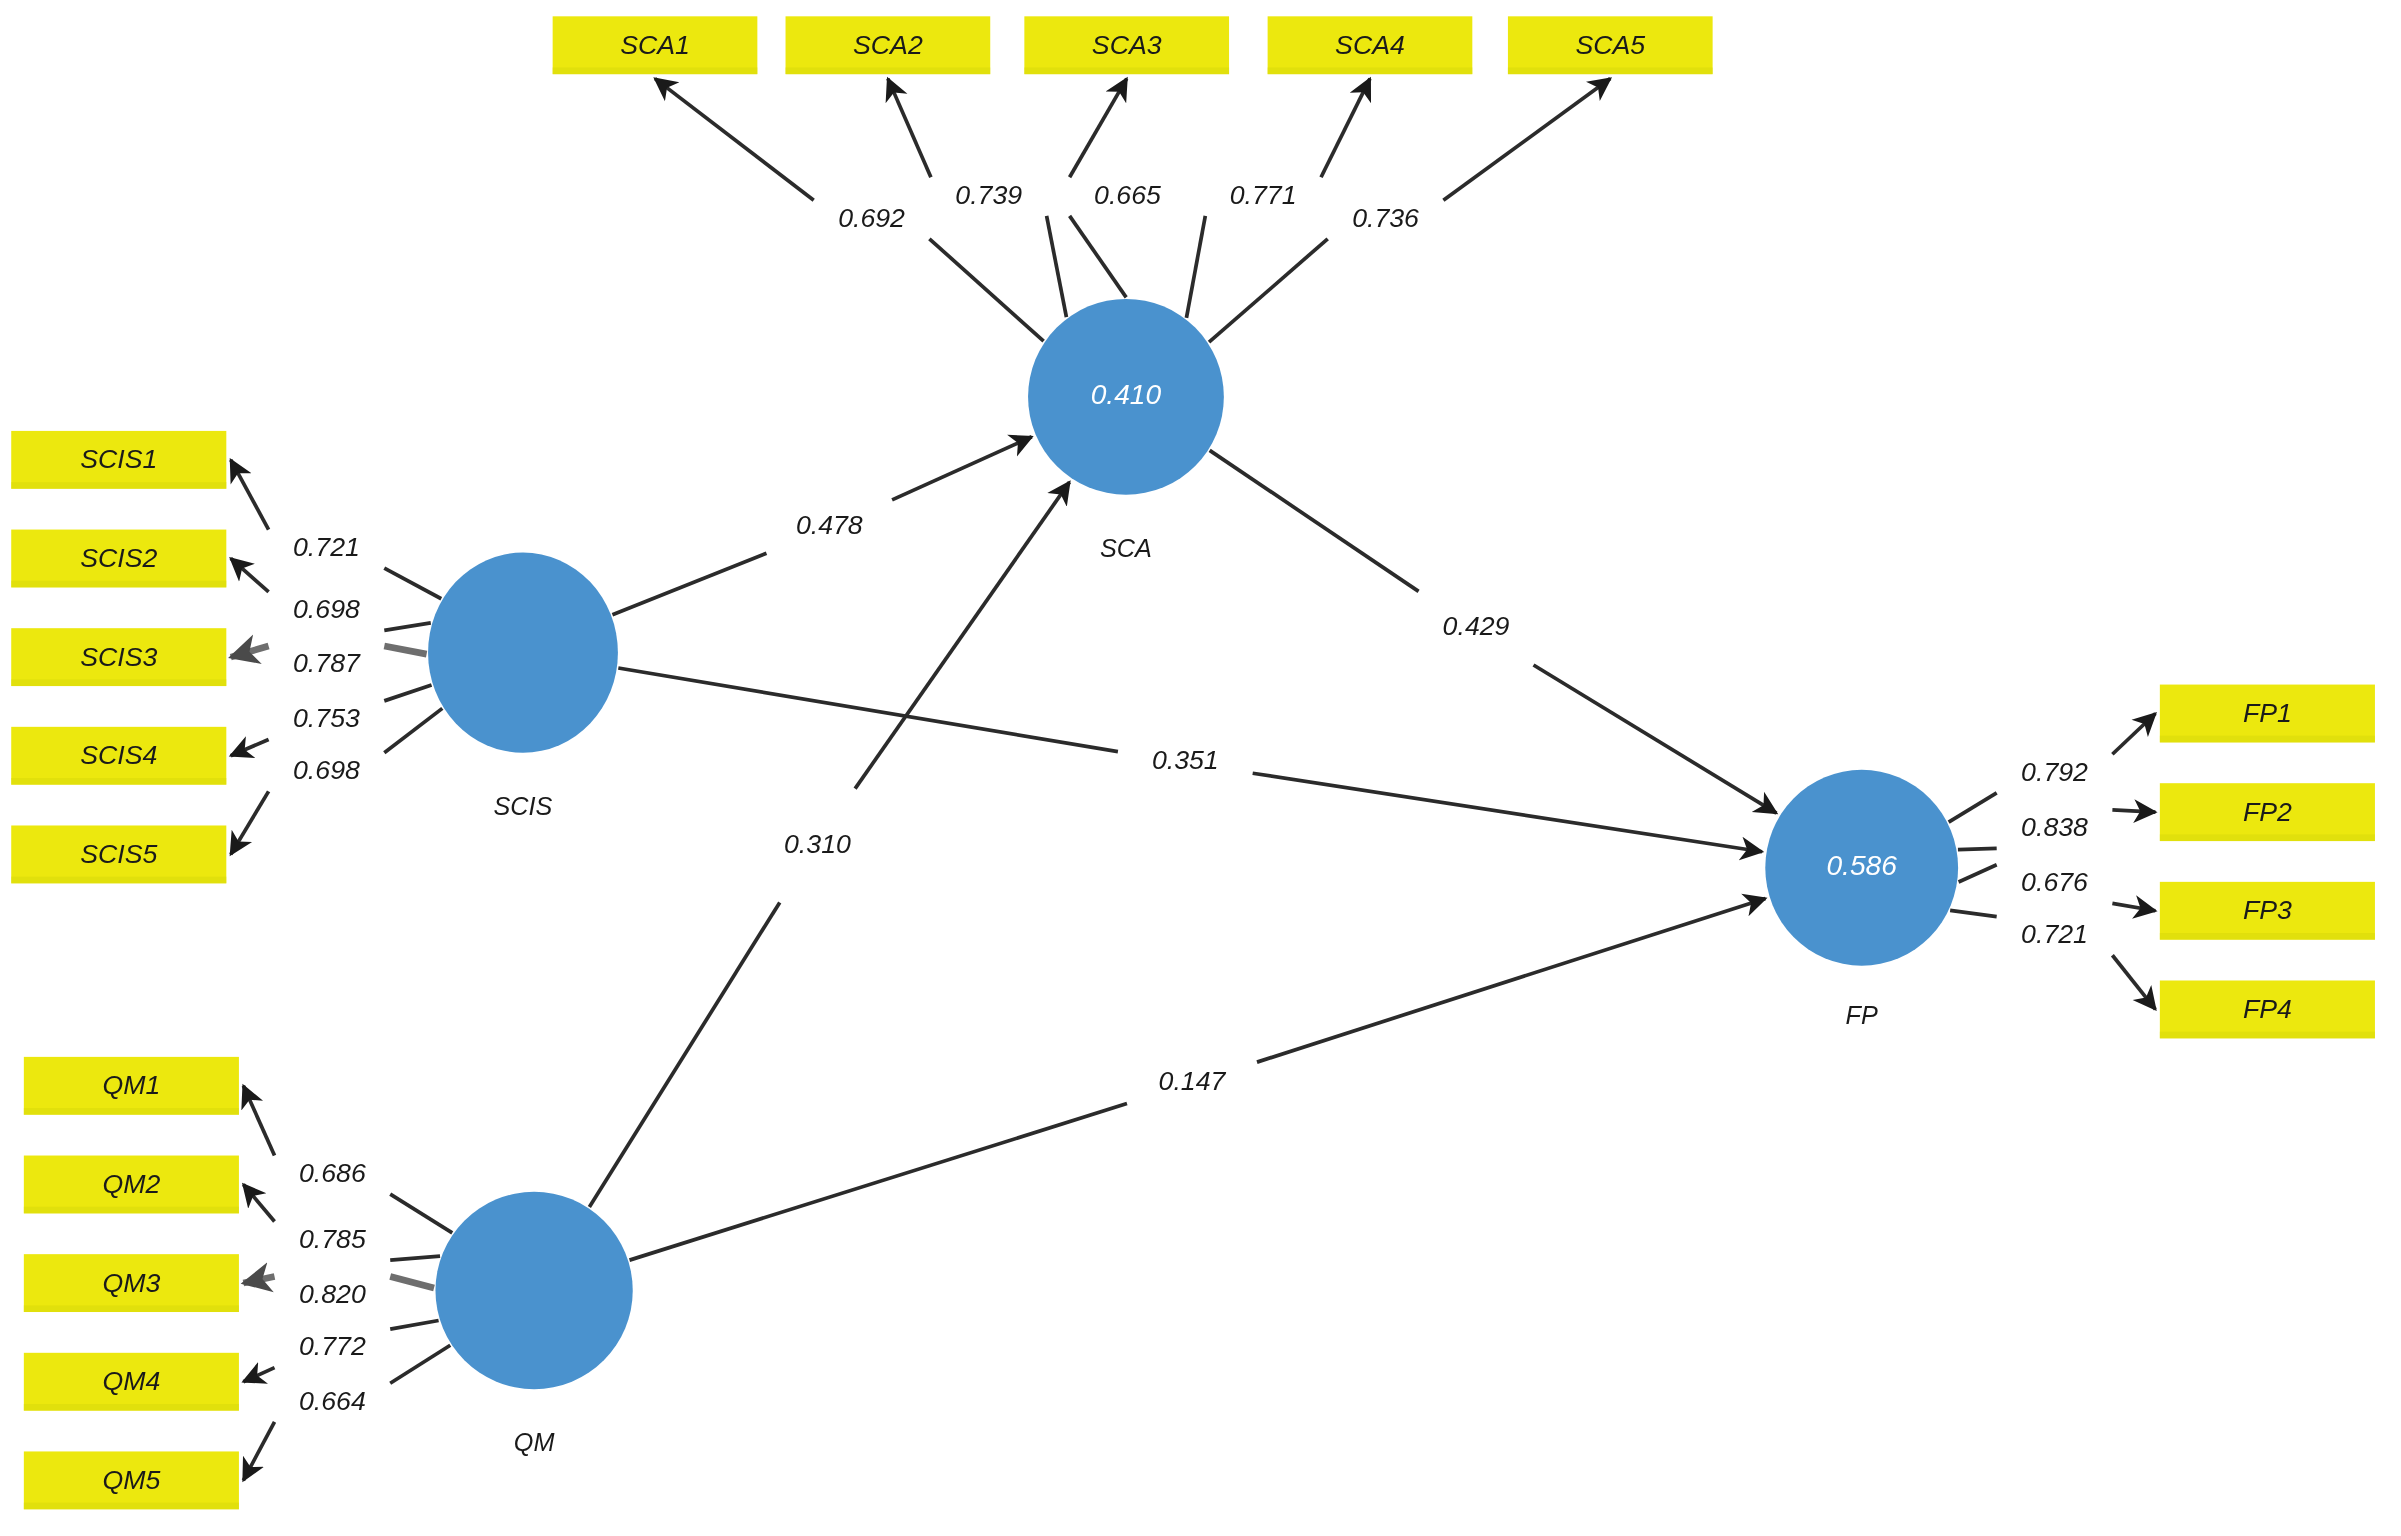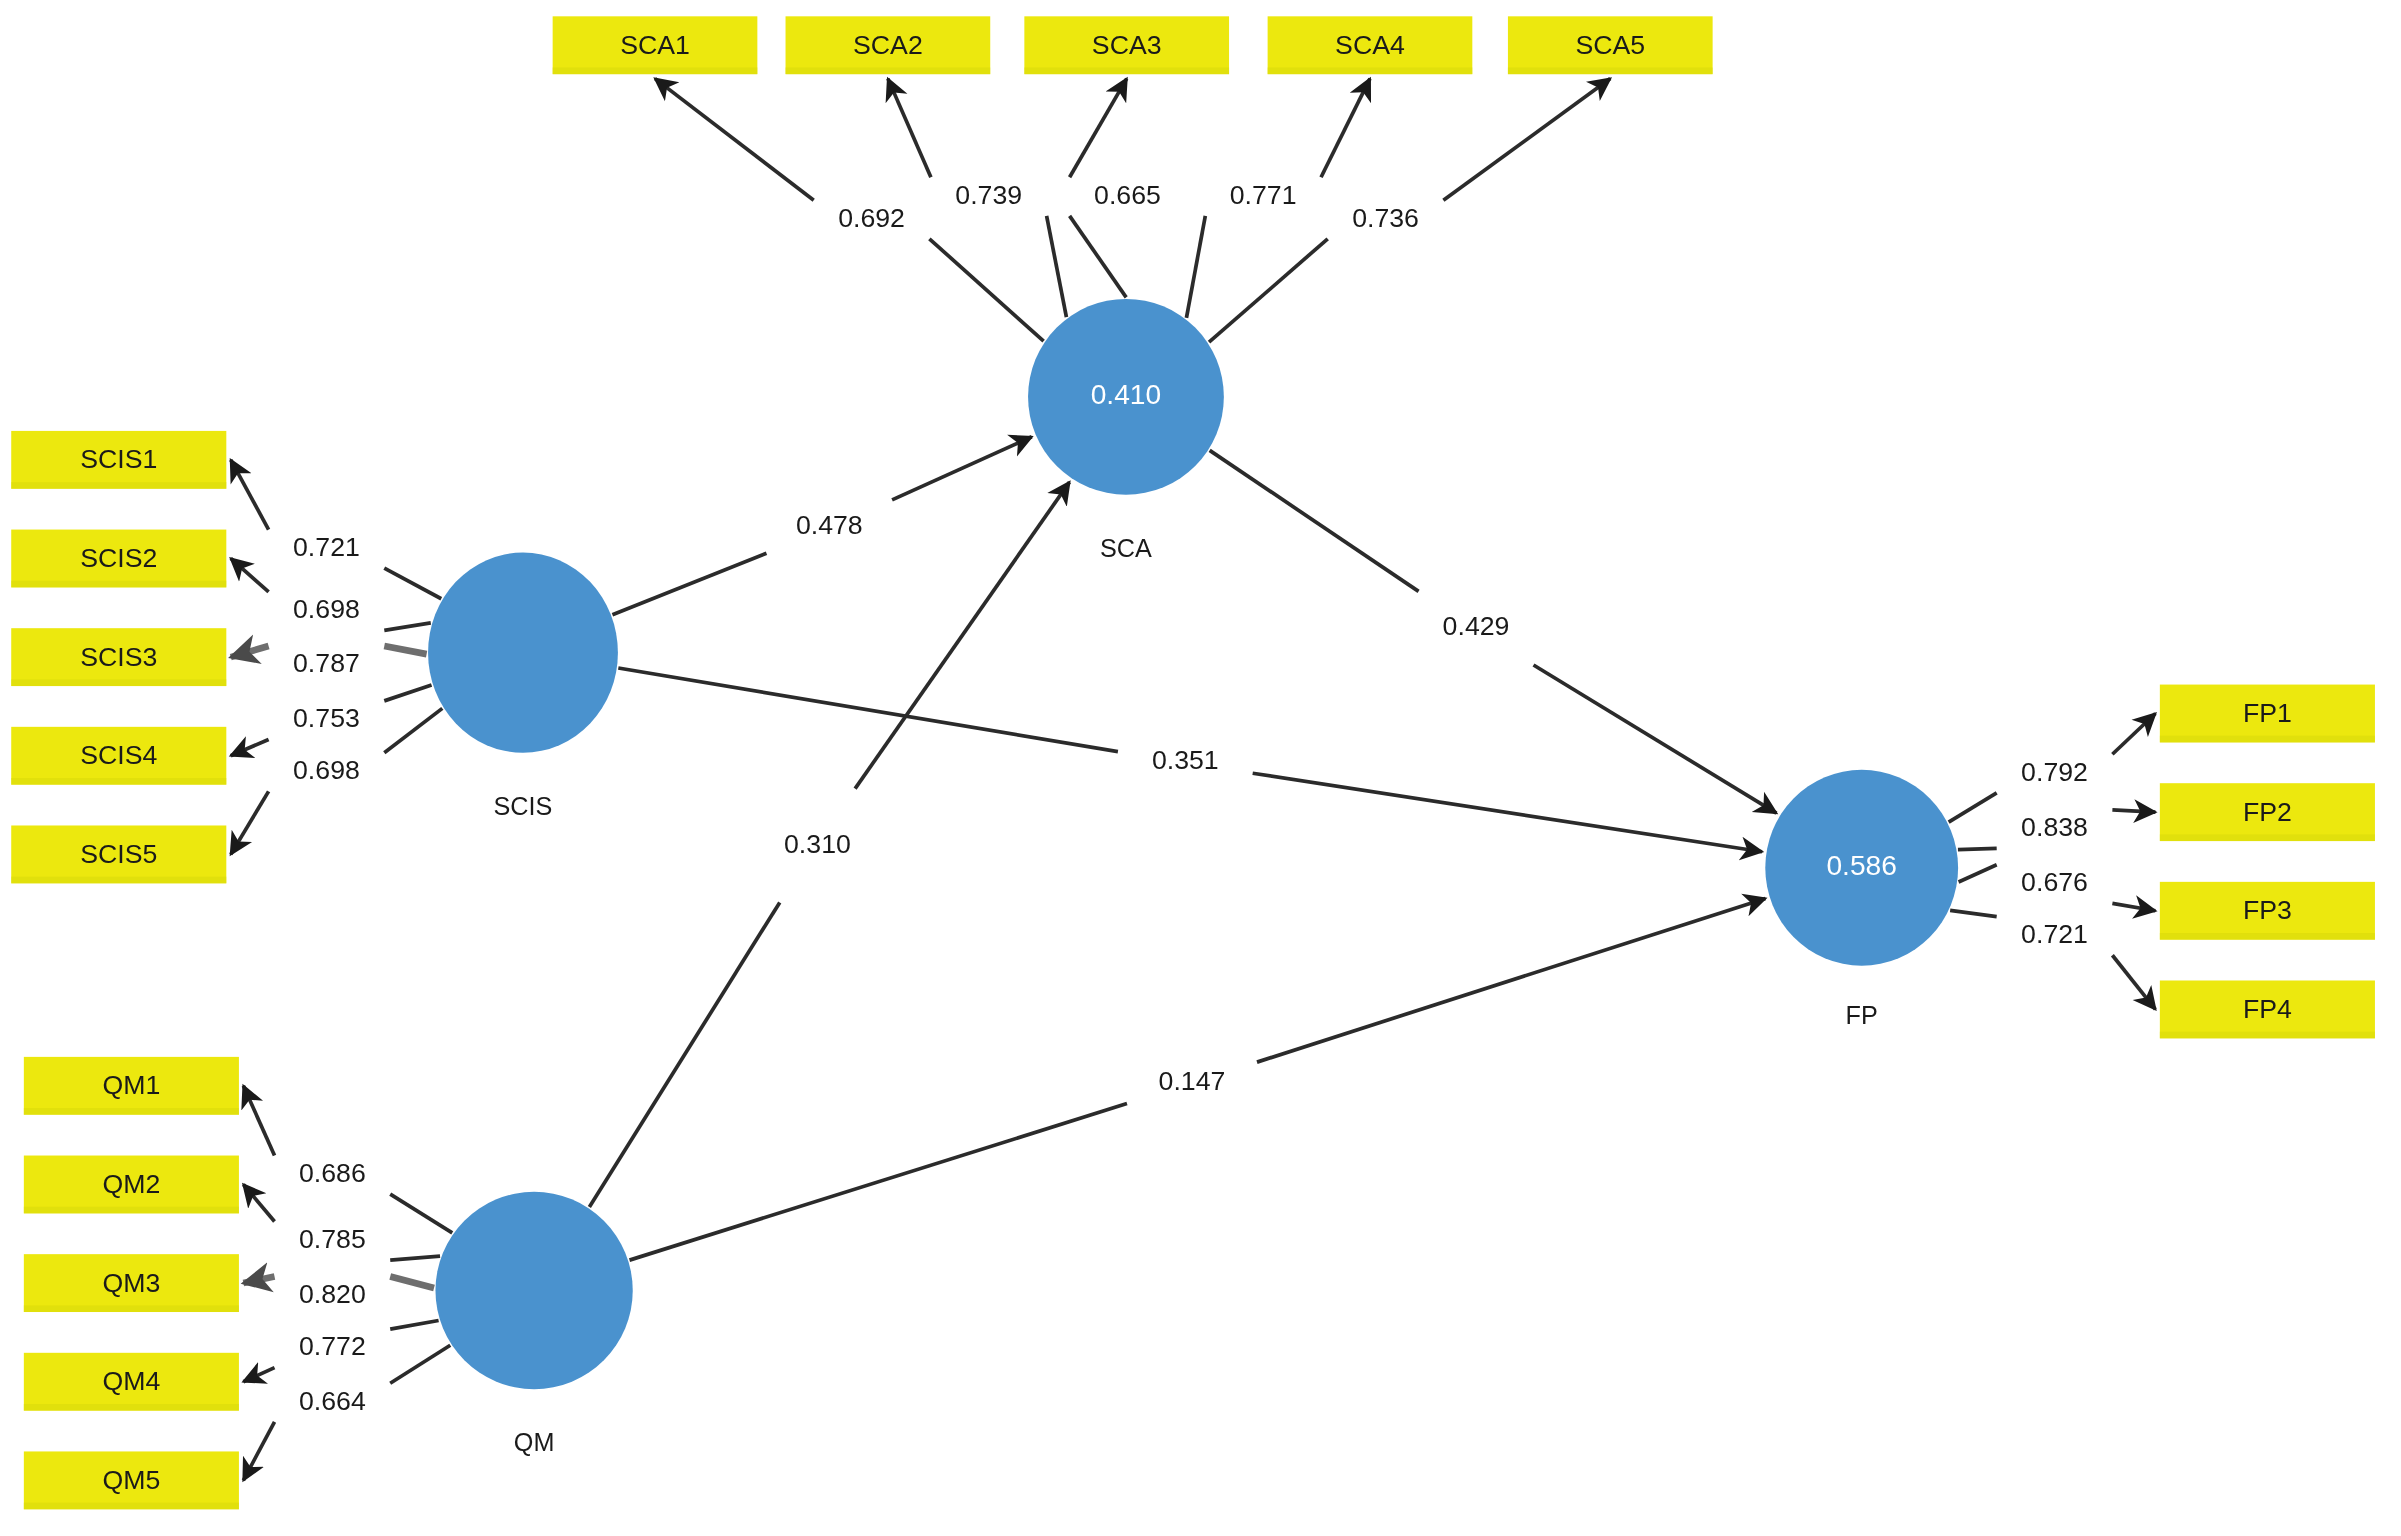--- a/index.html
+++ b/index.html
@@ -12,20 +12,21 @@
     width: 2401px;
     height: 1536px;
     font-family: "Liberation Sans", sans-serif;
     overflow: hidden;
   }
   #diagram-root {
     position: relative;
     width: 2401px;
     height: 1108px;
     background: #ffffff;
+    font-style: italic;
   }
   svg#sem-canvas {
     position: absolute;
     left: 0;
     top: 0;
     width: 2401px;
     height: 1536px;
     display: block;
   }
   .indicator-rect {

